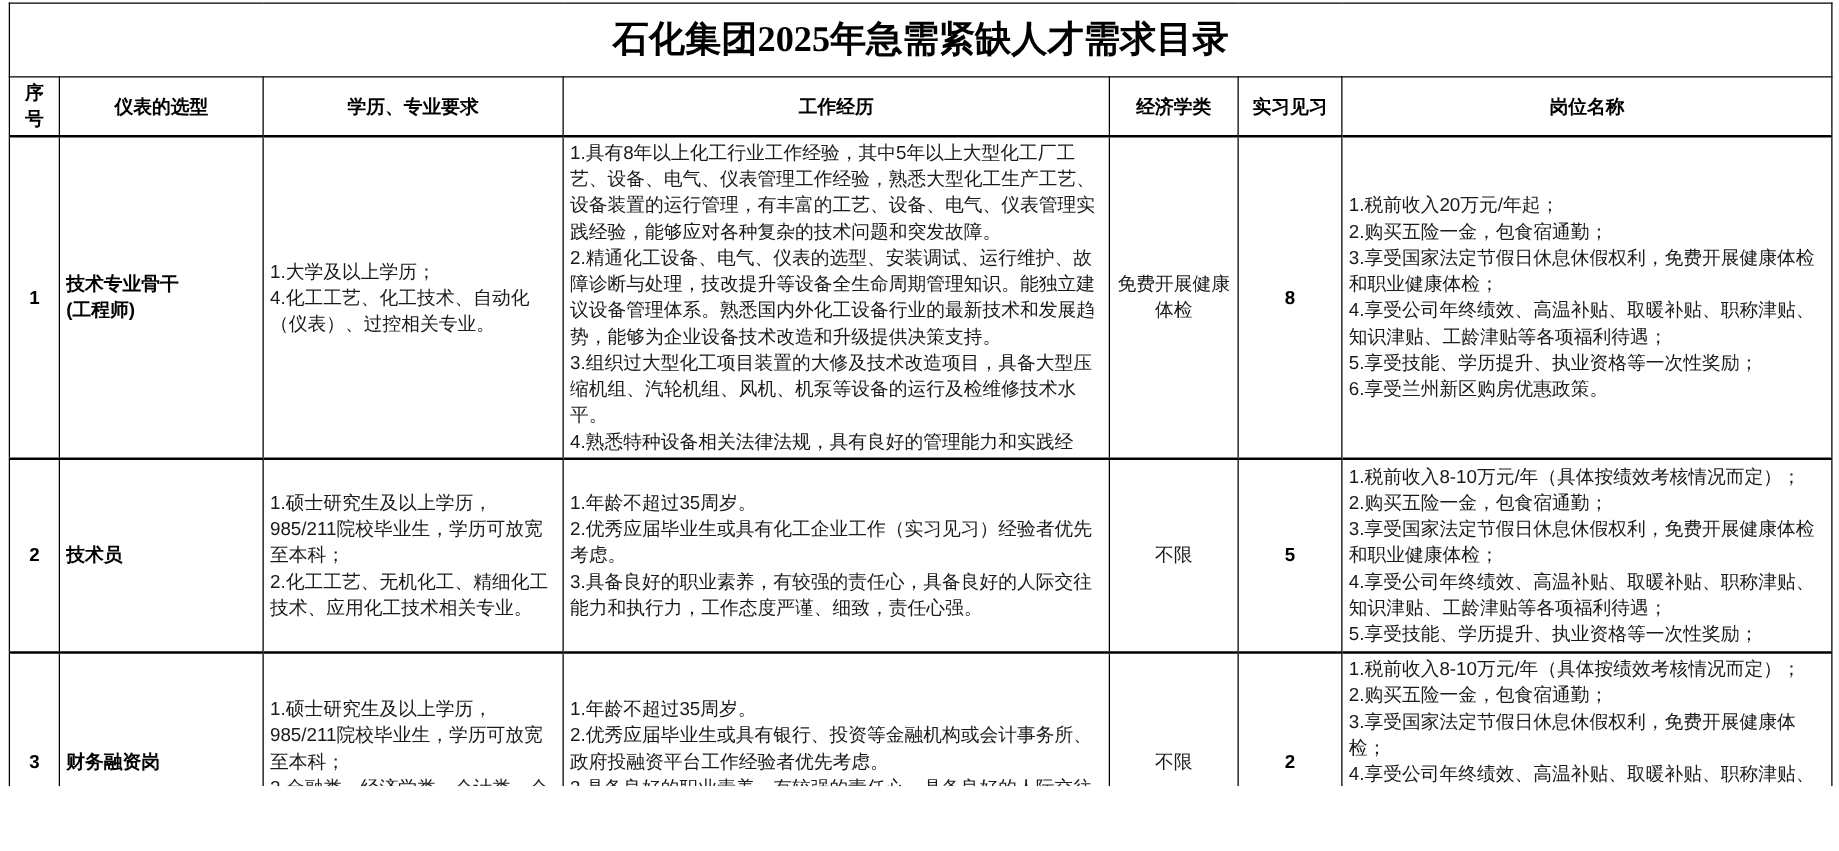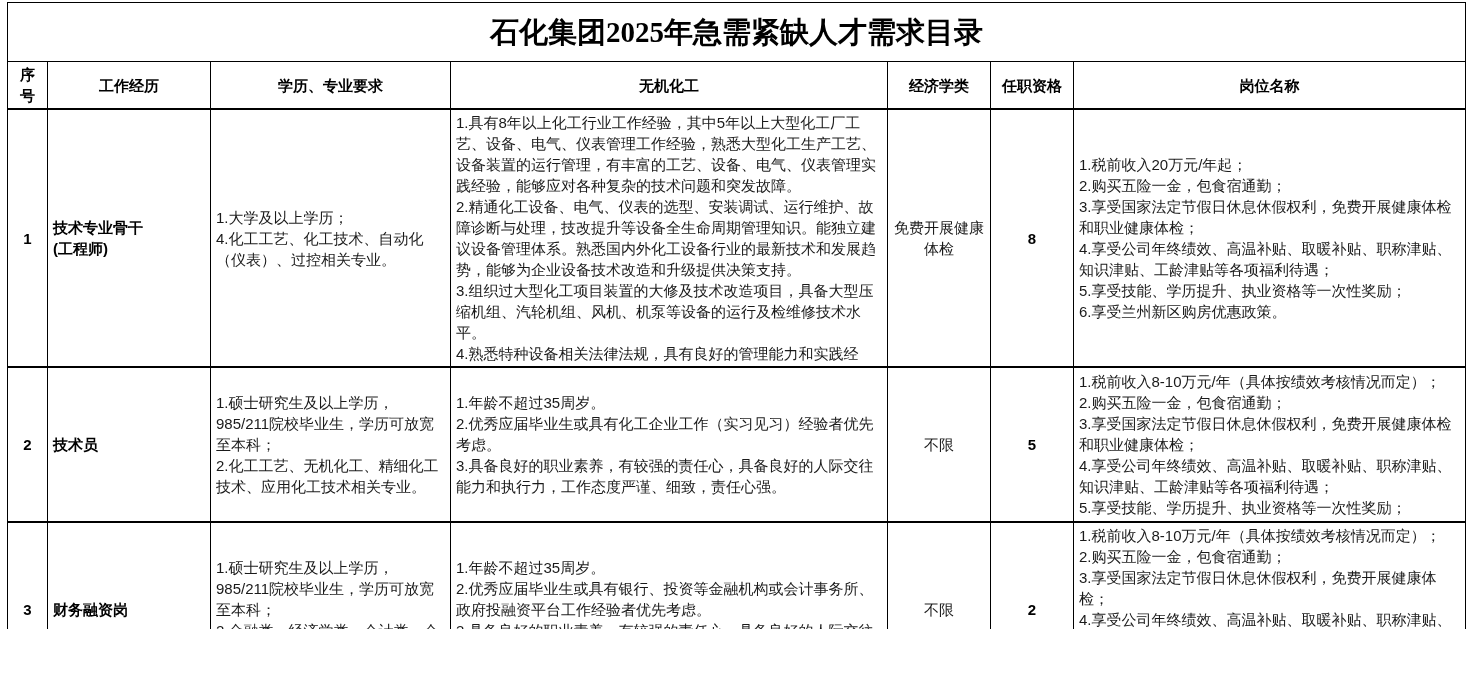--- a/index.html
+++ b/index.html
@@ -72,25 +72,25 @@
       <col style="width:392px">
     </colgroup>
     <tbody>
       <tr class="title-row" style="height:58px">
         <td colspan="7">
           <div class="doc-title">石化集团2025年急需紧缺人才需求目录</div>
         </td>
       </tr>
       <tr style="height:46px">
         <th class="col-header">序号</th>
+        <th class="col-header">仪表的选型</th>
+        <th class="col-header">学历、专业要求</th>
         <th class="col-header">工作经历</th>
-        <th class="col-header">学历、专业要求</th>
-        <th class="col-header">无机化工</th>
         <th class="col-header">经济学类</th>
-        <th class="col-header">任职资格</th>
+        <th class="col-header">实习见习</th>
         <th class="col-header">岗位名称</th>
       </tr>
 
       <tr class="data-row-sep" style="height:252px">
         <td class="c-center c-bold">1</td>
         <td class="c-position">技术专业骨干
 (工程师)</td>
         <td class="c-multiline">1.大学及以上学历；
 4.化工工艺、化工技术、自动化（仪表）、过控相关专业。</td>
         <td class="c-multiline">1.具有8年以上化工行业工作经验，其中5年以上大型化工厂工艺、设备、电气、仪表管理工作经验，熟悉大型化工生产工艺、设备装置的运行管理，有丰富的工艺、设备、电气、仪表管理实践经验，能够应对各种复杂的技术问题和突发故障。

